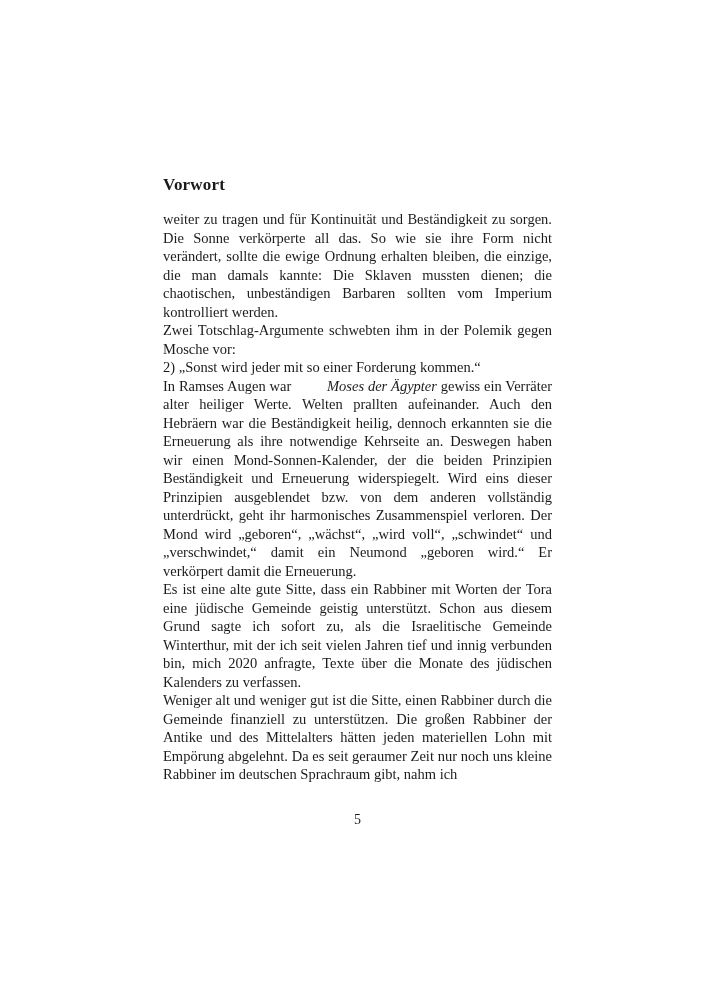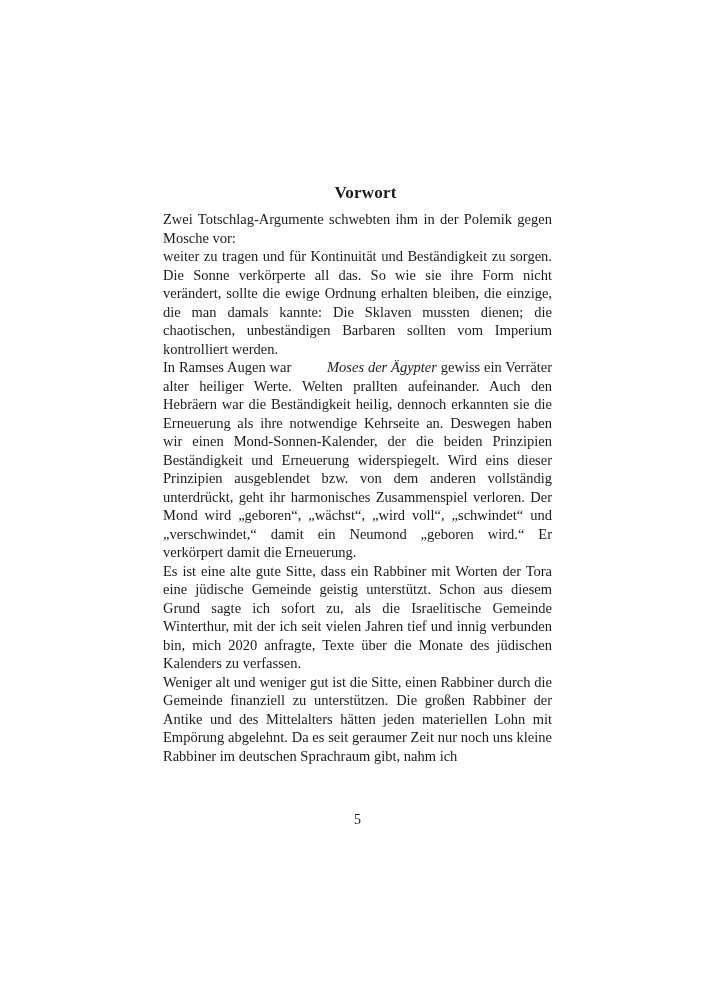--- a/index.html
+++ b/index.html
@@ -11,22 +11,21 @@
     background: #ffffff;
     font-family: "Liberation Serif", serif;
     color: #1b1b1b;
     overflow: hidden;
   }
   .title {
     position: absolute;
     top: 175px;
     left: 163px;
     width: 389px;
-    margin: 8px;
-    text-align: center;
+    margin: 0;
     font-size: 17px;
     font-weight: bold;
     letter-spacing: 0.2px;
   }
   .text-block {
     position: absolute;
     top: 210px;
     left: 163px;
     width: 389px;
     font-size: 14.5px;
@@ -47,25 +46,26 @@
 </style>
 </head>
 <body>
 
 <div class="page">
 
   <h1 class="title">Vorwort</h1>
 
   <div class="text-block">
 
+    <p>weiter zu tragen und für Kontinuität und Beständigkeit zu sorgen. Die Sonne verkörperte all das. So wie sie ihre Form nicht verändert, sollte die ewige Ordnung erhalten bleiben, die einzige, die man damals kannte: Die Sklaven mussten dienen; die chaotischen, unbeständigen Barbaren sollten vom Imperium kontrolliert werden.</p>
+
     <p>Zwei Totschlag-Argumente schwebten ihm in der Polemik gegen Mosche vor:</p>
 
-    <p>weiter zu tragen und für Kontinuität und Beständigkeit zu sorgen. Die Sonne verkörperte all das. So wie sie ihre Form nicht verändert, sollte die ewige Ordnung erhalten bleiben, die einzige, die man damals kannte: Die Sklaven mussten dienen; die chaotischen, unbeständigen Barbaren sollten vom Imperium kontrolliert werden.</p>
 
-
+    <p>2) „Sonst wird jeder mit so einer Forderung kommen.“</p>
 
     <p><span>In Ramses Augen war </span><em class="book-title-italic">Moses der Ägypter</em><span> gewiss ein Verräter alter heiliger Werte. Welten prallten aufeinander. Auch den Hebräern war die Beständigkeit heilig, dennoch erkannten sie die Erneuerung als ihre notwendige Kehrseite an. Deswegen haben wir einen Mond-Sonnen-Kalender, der die beiden Prinzipien Beständigkeit und Erneuerung widerspiegelt. Wird eins dieser Prinzipien ausgeblendet bzw. von dem anderen vollständig unterdrückt, geht ihr harmonisches Zusammenspiel verloren. Der Mond wird „geboren“, „wächst“, „wird voll“, „schwindet“ und „verschwindet,“ damit ein Neumond „geboren wird.“ Er verkörpert damit die Erneuerung.</span></p>
 
     <p>Es ist eine alte gute Sitte, dass ein Rabbiner mit Worten der Tora eine jüdische Gemeinde geistig unterstützt. Schon aus diesem Grund sagte ich sofort zu, als die Israelitische Gemeinde Winterthur, mit der ich seit vielen Jahren tief und innig verbunden bin, mich 2020 anfragte, Texte über die Monate des jüdischen Kalenders zu verfassen.</p>
 
     <p>Weniger alt und weniger gut ist die Sitte, einen Rabbiner durch die Gemeinde finanziell zu unterstützen. Die großen Rabbiner der Antike und des Mittelalters hätten jeden materiellen Lohn mit Empörung abgelehnt. Da es seit geraumer Zeit nur noch uns kleine Rabbiner im deutschen Sprachraum gibt, nahm ich</p>
 
   </div>
 
   <div class="page-number">5</div>

